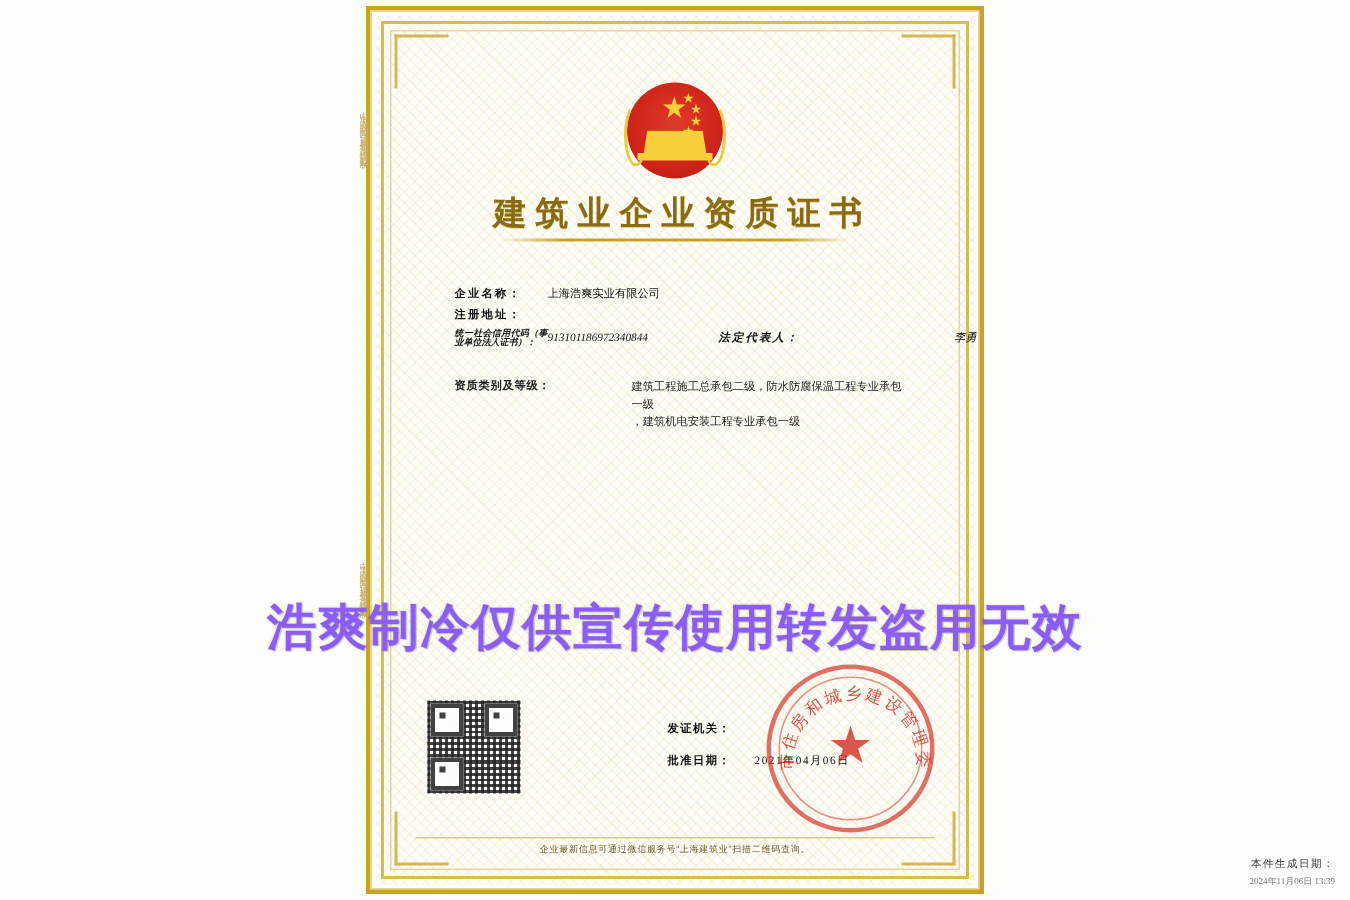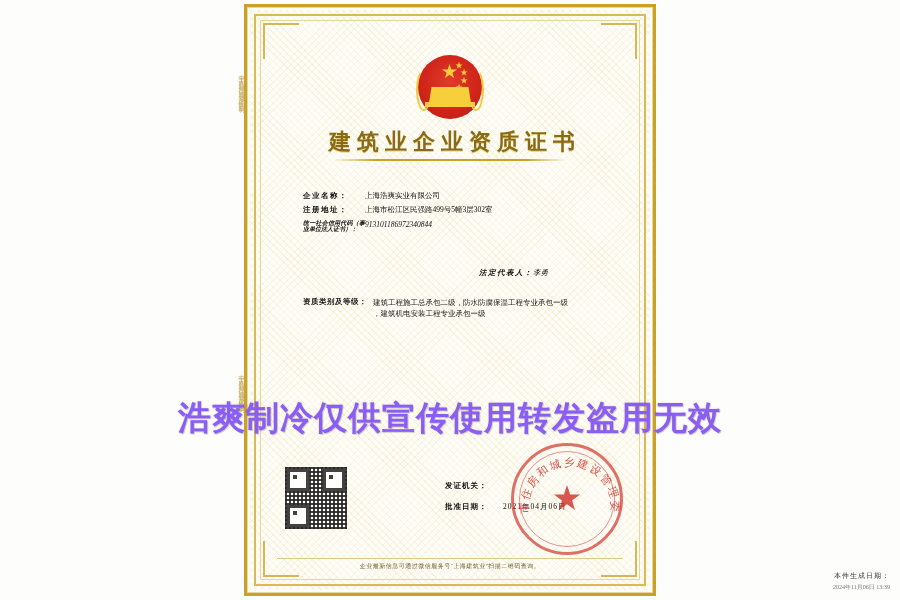--- a/index.html
+++ b/index.html
@@ -205,28 +205,30 @@
   .info-row .lbl2 {
     width: 54px;
     flex: 0 0 54px;
     font-weight: bold;
     letter-spacing: 1.5px;
     color: #111;
   }
   .info-row .val2 {
     flex: 0 0 118px;
     color: #111;
+    text-align: right;
   }
   .row-two-col { display: flex; font-style: italic; }
   .row-two-col .col-left { flex: 0 0 176px; display: flex; }
-  .row-two-col .col-right { flex: 1; display: flex; margin-top: 48px; }
+  .row-two-col .col-right { flex: 1; display: flex; }
 
   #qual-row {
     display: flex;
     margin-top: 20px;
+    gap: 48px;
   }
   #qual-row .lbl {
     width: 70px;
     flex: 0 0 70px;
     font-weight: bold;
     letter-spacing: 0.5px;
   }
   #qual-row .val {
     flex: 1;
     line-height: 1.5;
@@ -417,21 +419,20 @@
 
     <div id="info">
 
       <div class="info-row">
         <span class="lbl">企业名称：</span>
         <span class="val">上海浩爽实业有限公司</span>
       </div>
 
       <div class="info-row">
         <span class="lbl">注册地址：</span>
-        <span class="val">上海市松江区民强路499号5幢3层302室</span>
       </div>
 
       <div class="info-row row-two-col">
         <span class="col-left">
           <span class="lbl two-line">统一社会信用代码（事业单位法人证书）：</span>
           <span class="val">913101186972340844</span>
         </span>
         <span class="col-right">
           <span class="lbl2">法定代表人：</span>
           <span class="val2">李勇</span>

